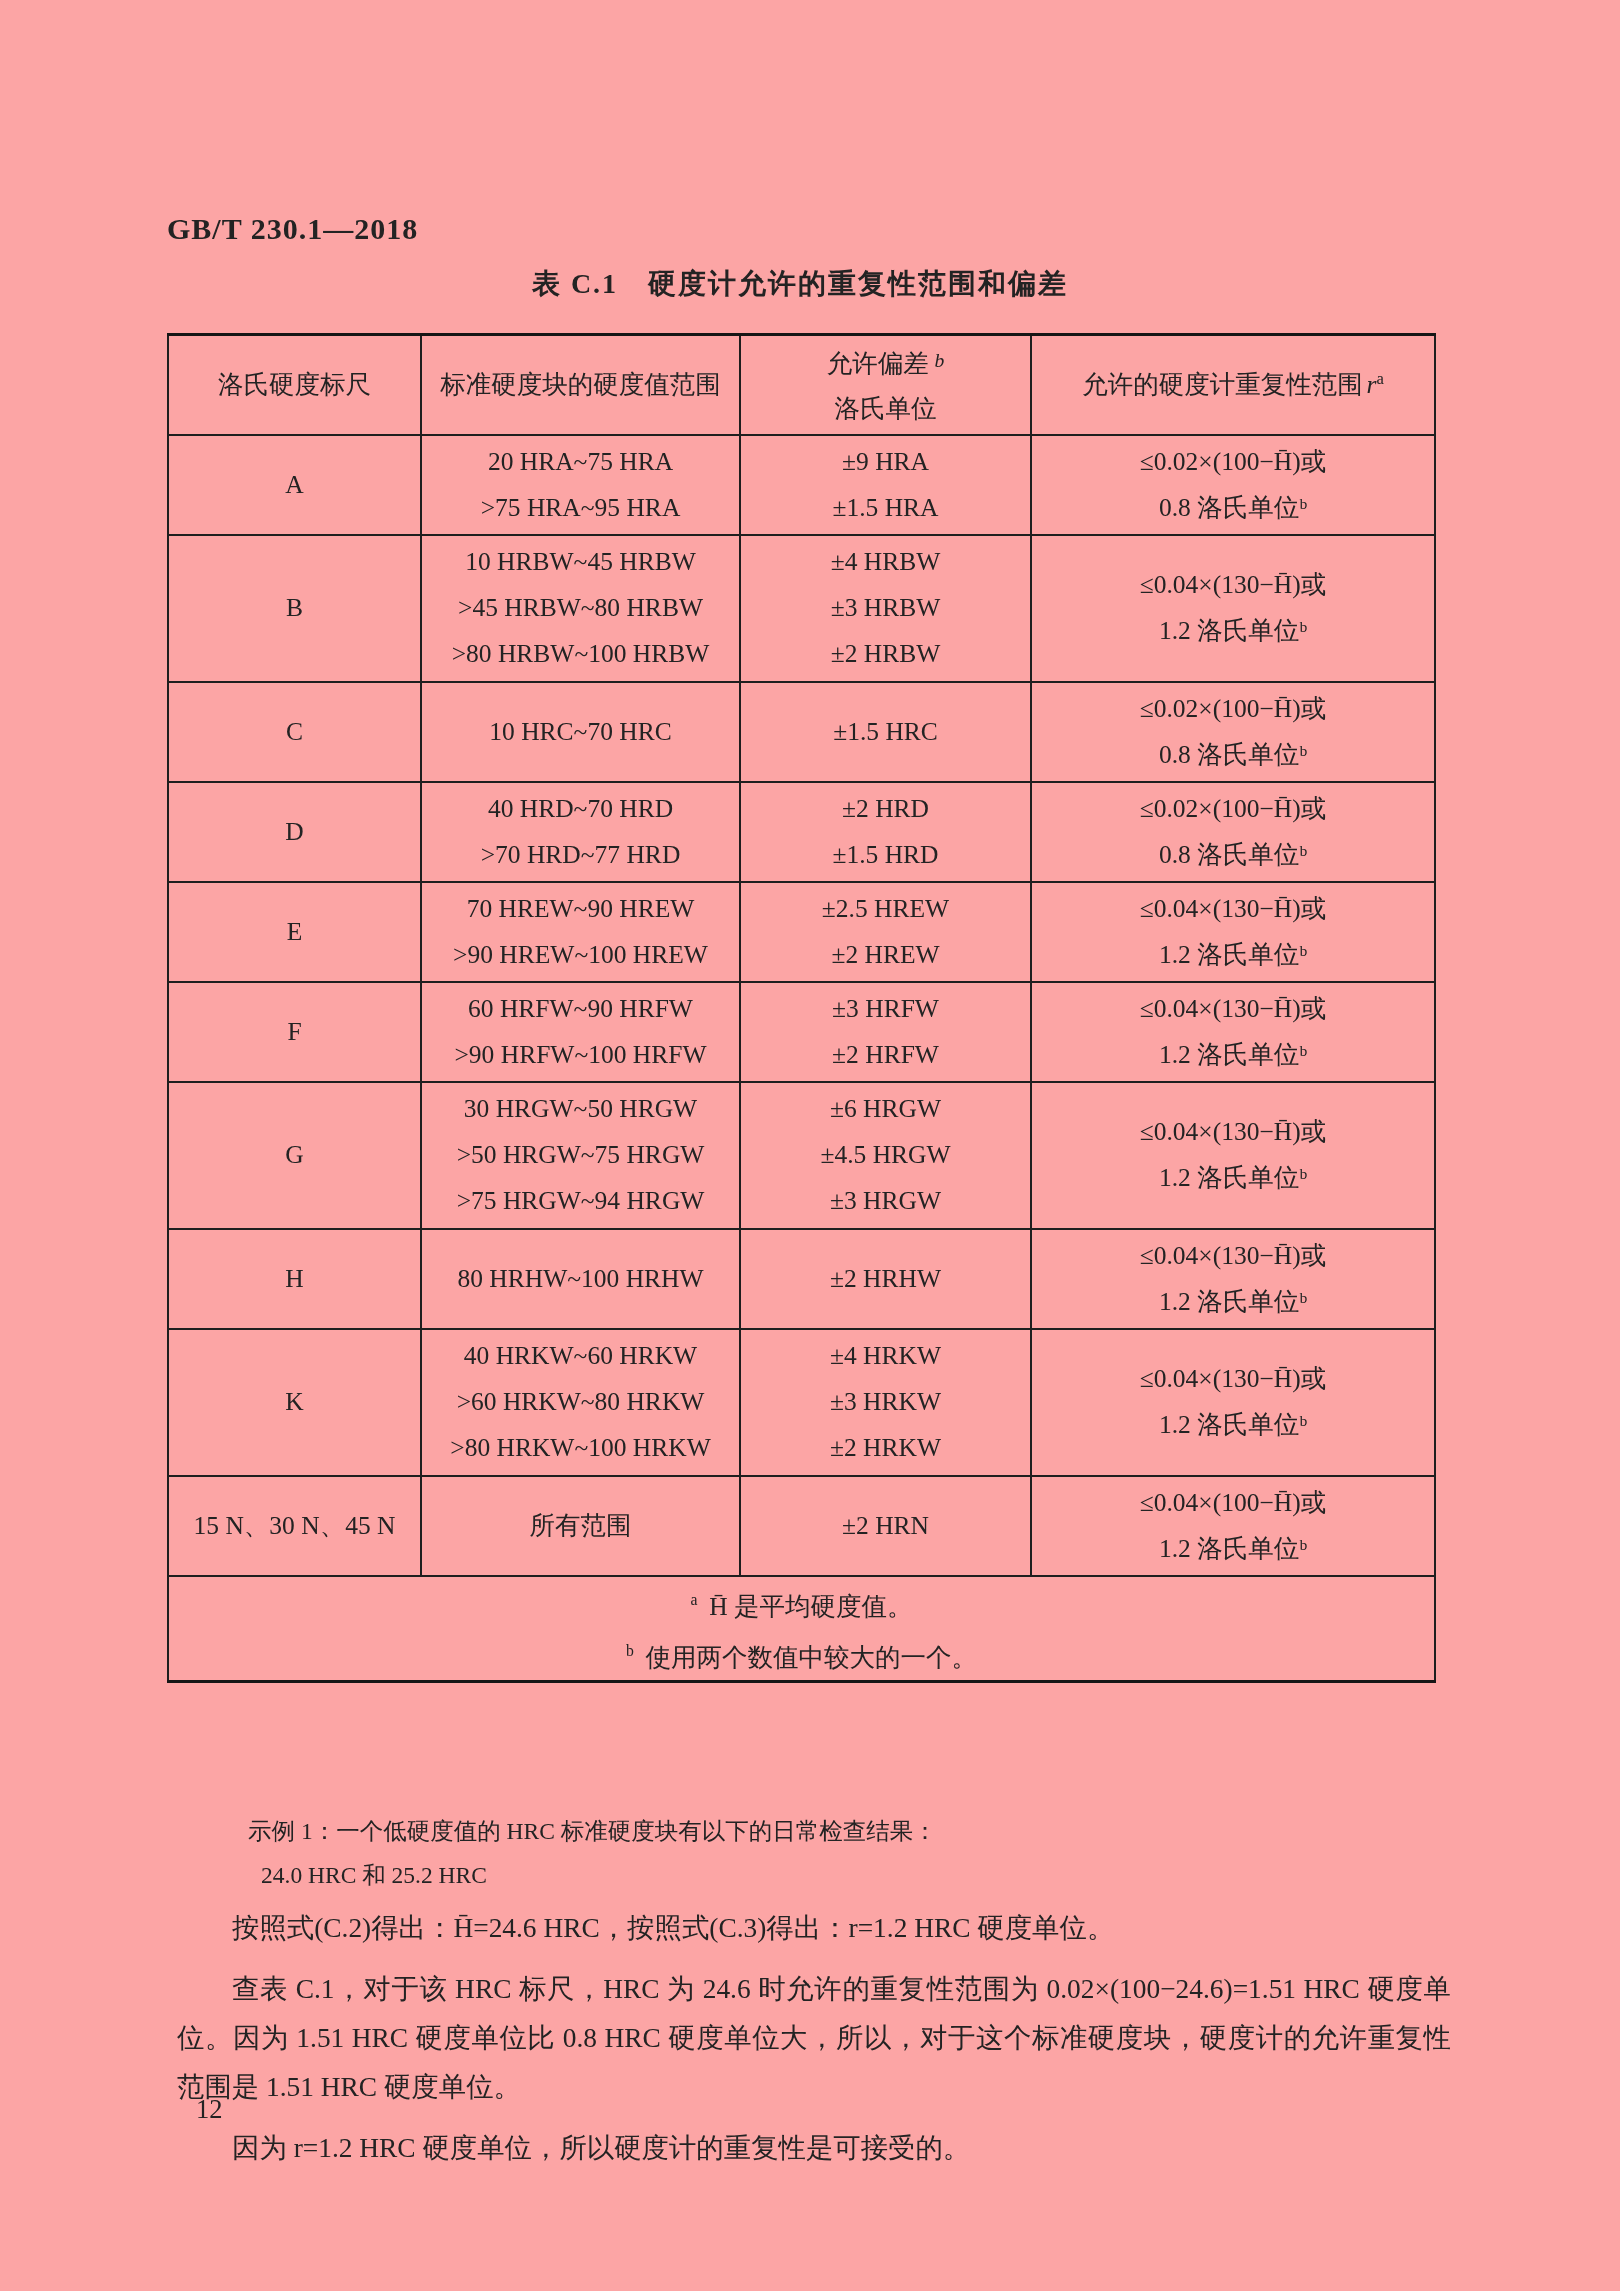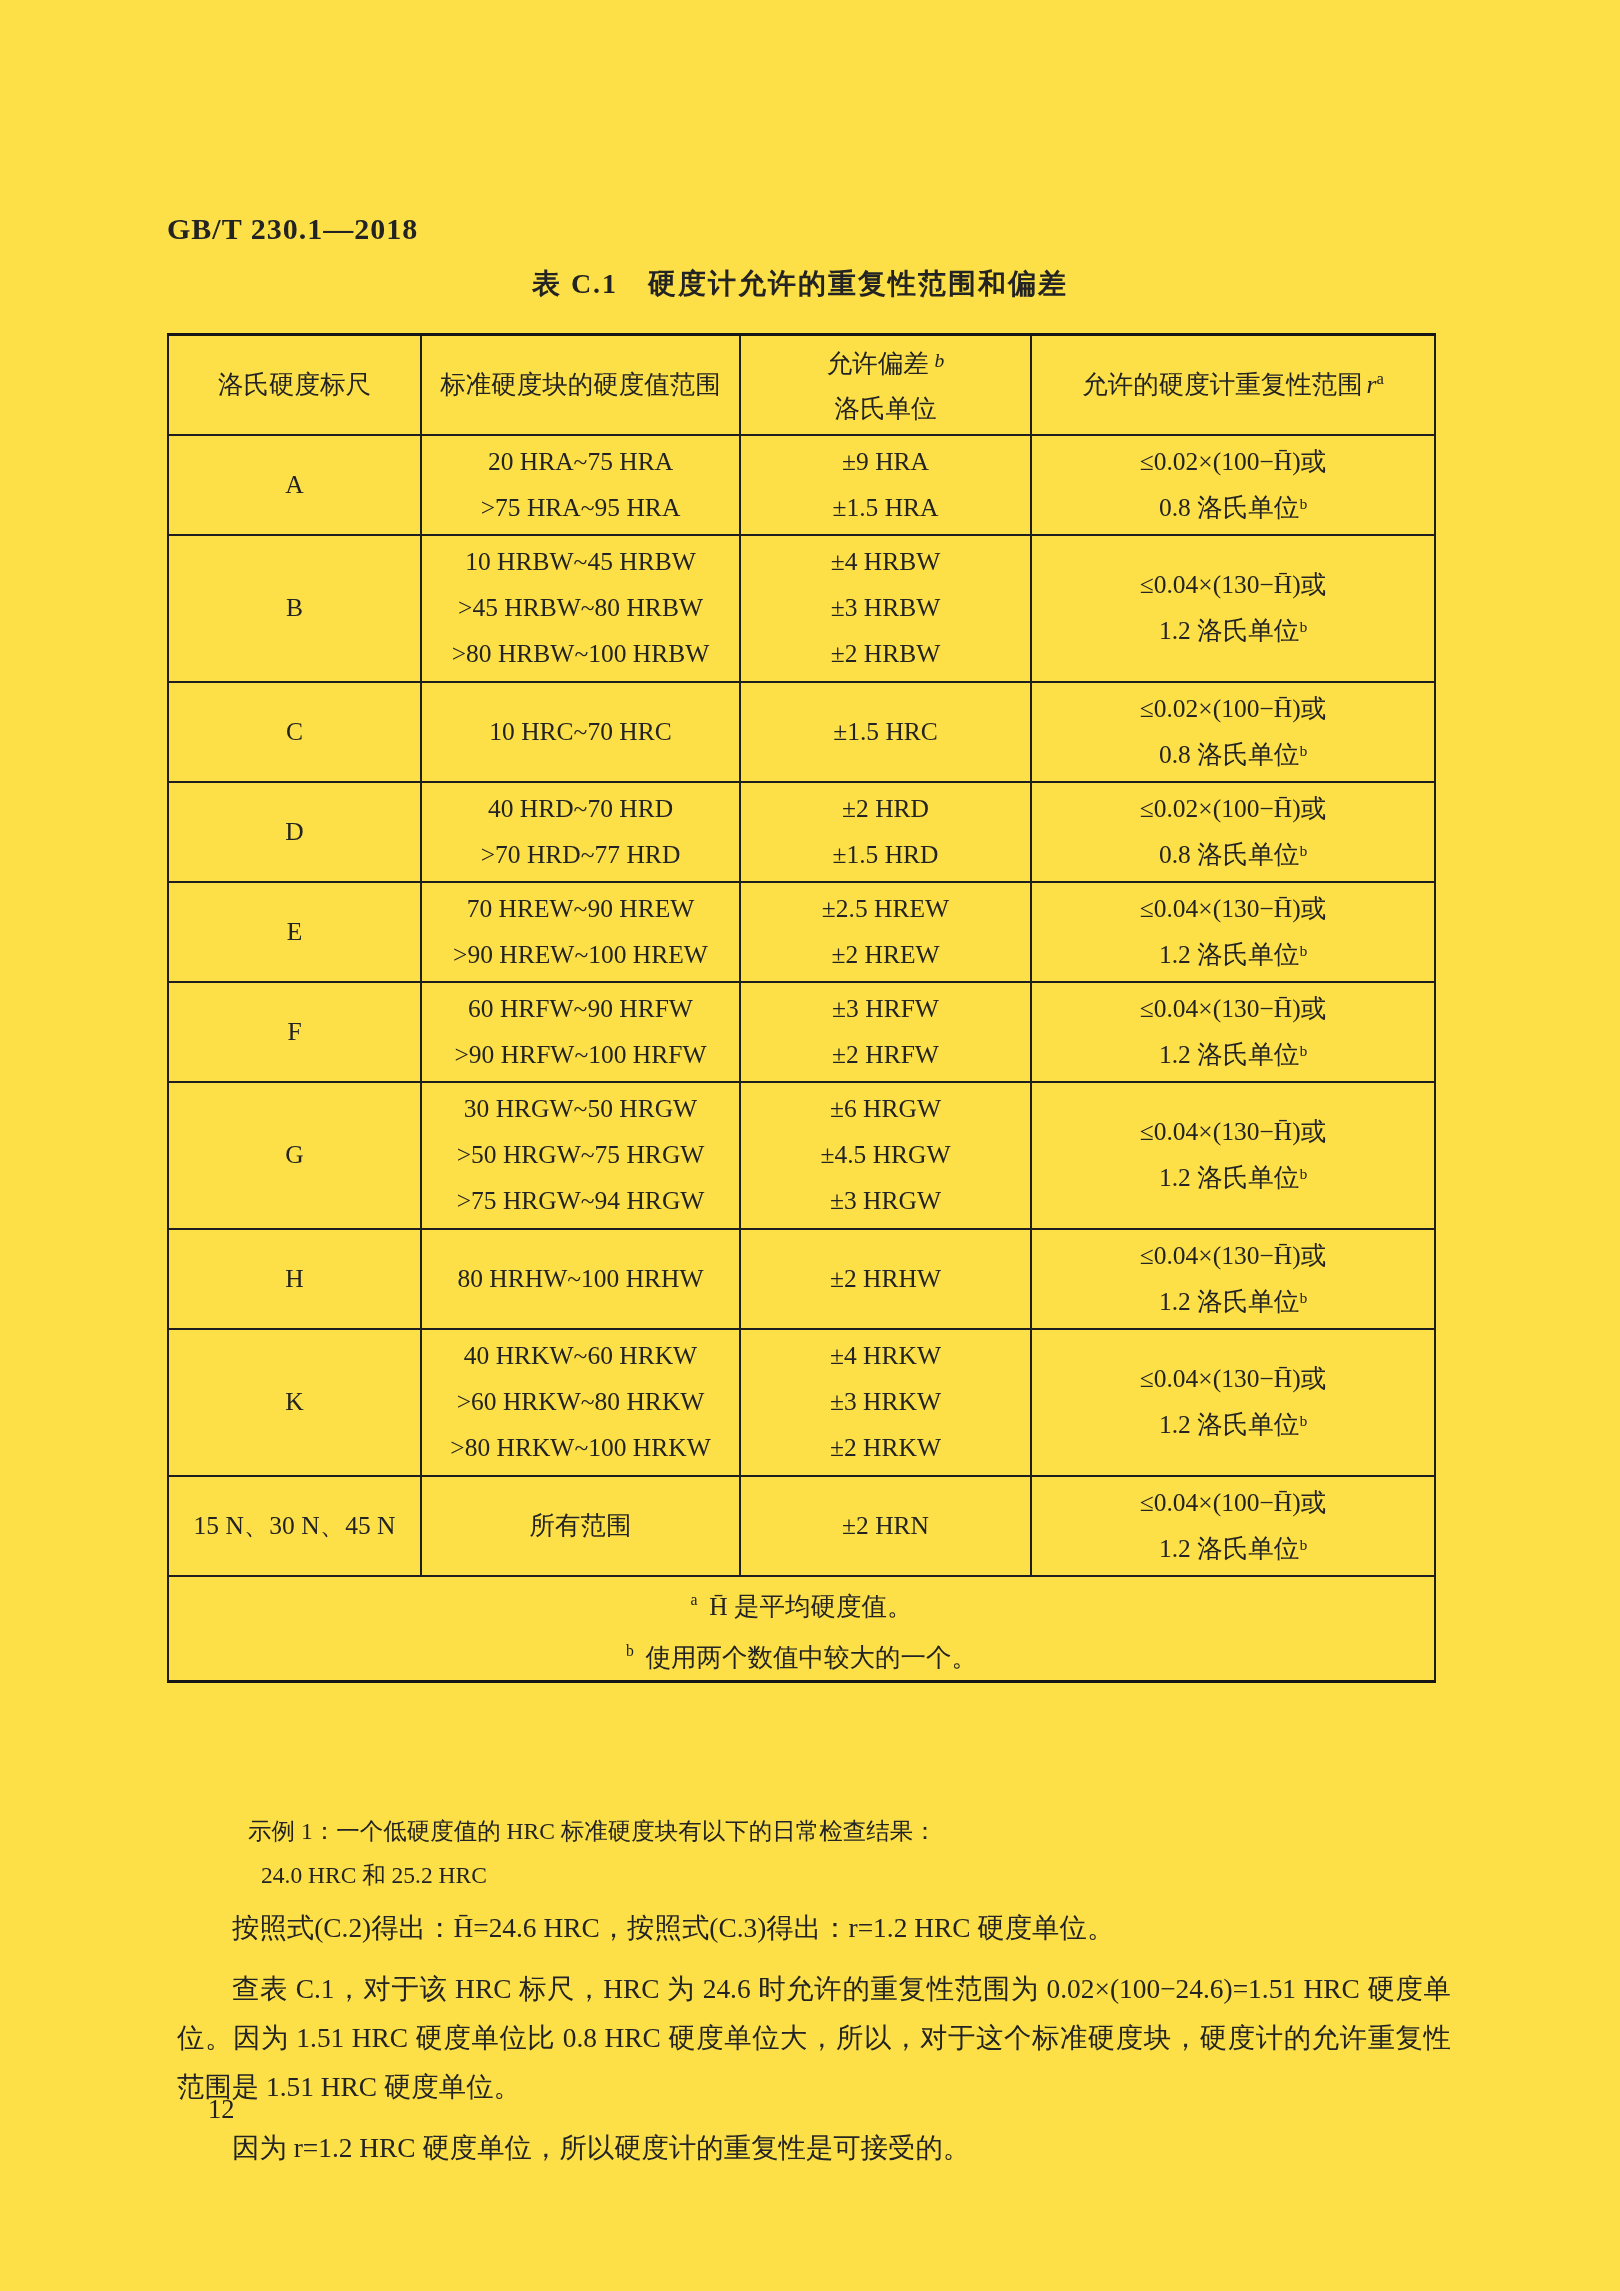--- a/index.html
+++ b/index.html
@@ -1,18 +1,18 @@
 <!DOCTYPE html>
 <html><head>
 <meta charset="utf-8">
 <style>
   html,body { margin:0; padding:0; background:#ffffff; }
   .page {
     position:relative; width:1620px; height:2292px;
-    background:#fde047;
+    background:#fca5a5;
     font-family:"Liberation Serif","DejaVu Serif",serif;
     color:#232323; overflow:hidden;
   }
   .doc-number {
     position:absolute; left:167px; top:212px;
     font-size:30px; font-weight:bold; letter-spacing:1px;
   }
   .table-title {
     position:absolute; left:167px; top:265px; width:1266px;
     text-align:center; font-size:28px; font-weight:bold; letter-spacing:2px;
@@ -33,21 +33,21 @@
   .var { font-style:italic; margin-left:3.9px; }
   .fn-sup { font-size:16.7px; vertical-align:super; }
   td.footnote-cell { text-align:left; padding:11.8px 19.6px 7.8px 25.5px; }
   .footnote-line { line-height:45px; font-size:25.5px; }
   .footnote-line sup { font-size:15.7px; margin-right:11.8px; }
   .example { position:absolute; left:165px; top:1815px; width:1298px; }
   .ex-head { font-size:23.5px; padding-left:55px; margin:0 0 11.8px 0; }
   .ex-head b { font-weight:normal;margin-left:28px; }
   .ex-result { font-size:23.5px; padding-left:96px; margin:0 0 13.7px 0; }
   .ex-para { font-size:27.4px; line-height:49px; margin:12px; text-indent:55px; text-align:justify; }
-  .page-number { position:absolute; left:208px; top:2094px; font-size:26.5px; }
+  .page-number { position:absolute; left:196px; top:2094px; font-size:26.5px; }
 </style>
 </head>
 <body>
 
 <div class="page">
 
   <div class="doc-number">GB/T 230.1—2018</div>
 
   <div class="table-title">表 C.1　硬度计允许的重复性范围和偏差</div>
 

